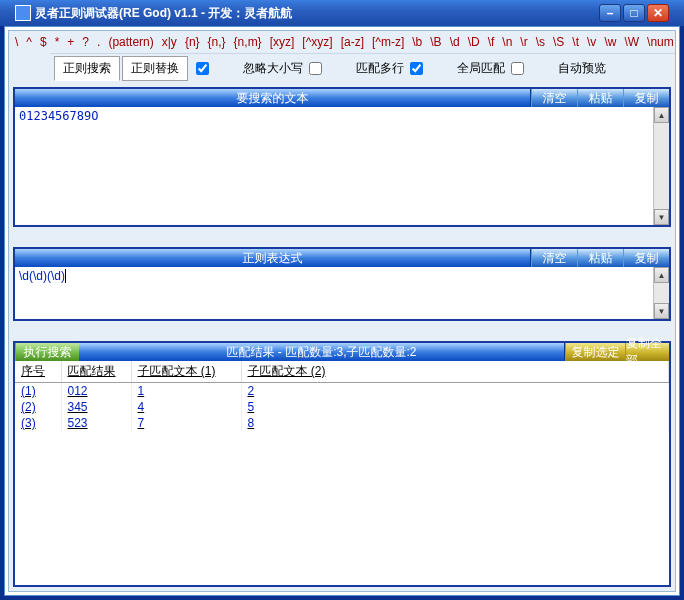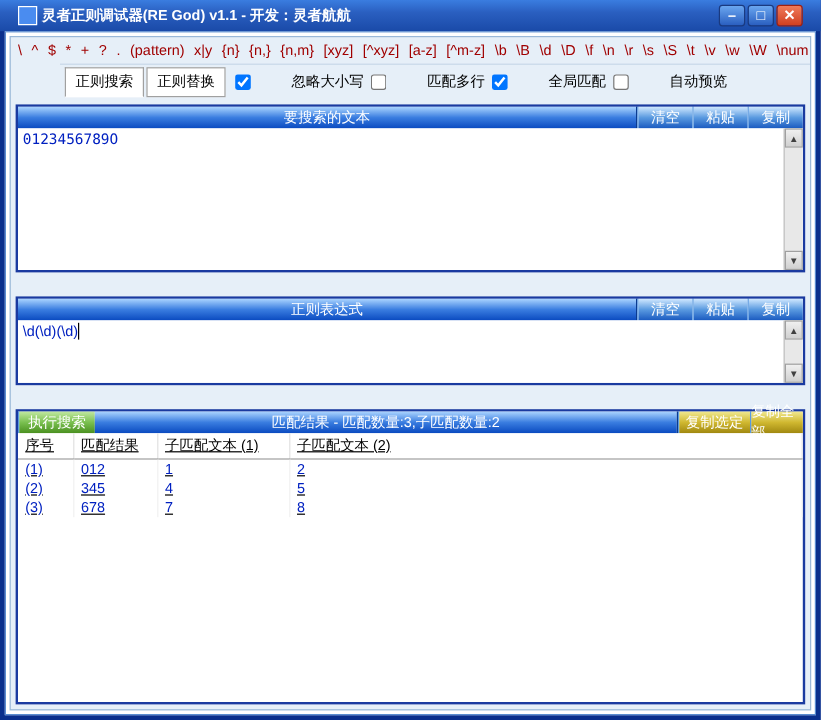--- a/index.html
+++ b/index.html
@@ -167,21 +167,21 @@
                     <td>2</td>
                   </tr>
                   <tr>
                     <td>(2)</td>
                     <td>345</td>
                     <td>4</td>
                     <td>5</td>
                   </tr>
                   <tr>
                     <td>(3)</td>
-                    <td>678</td>
+                    <td>523</td>
                     <td>7</td>
                     <td>8</td>
                   </tr>
                 </tbody>
           </table>
         </div>
       </div>
     </div>
   </div>
  </div>

